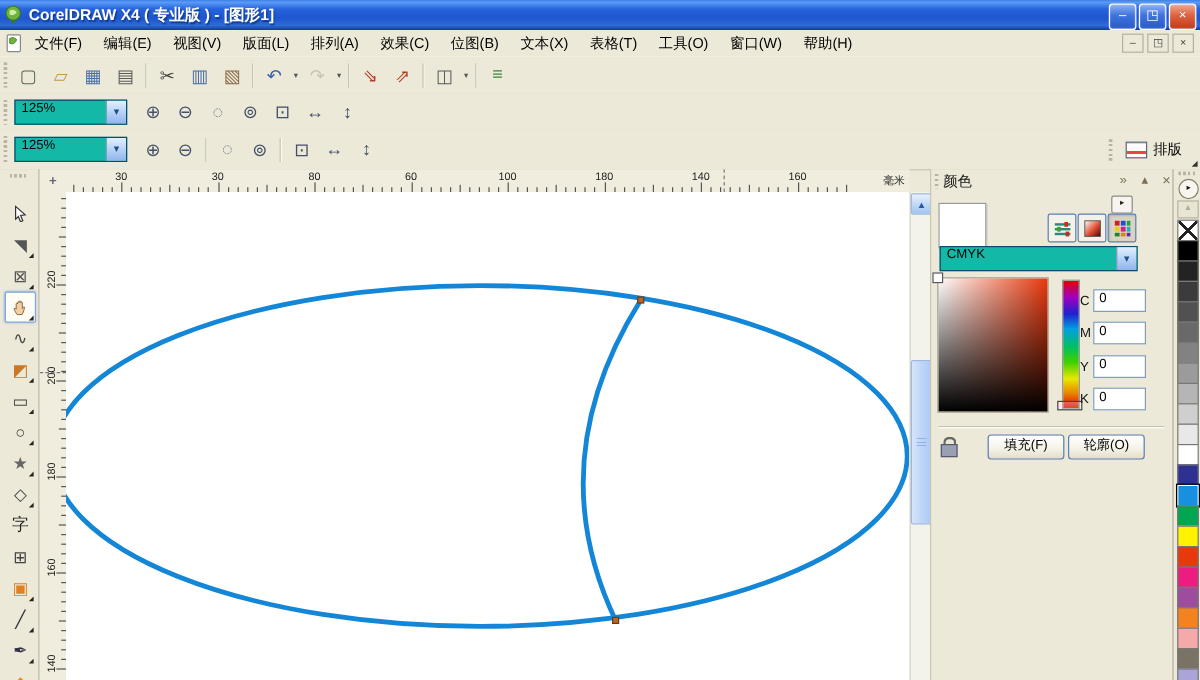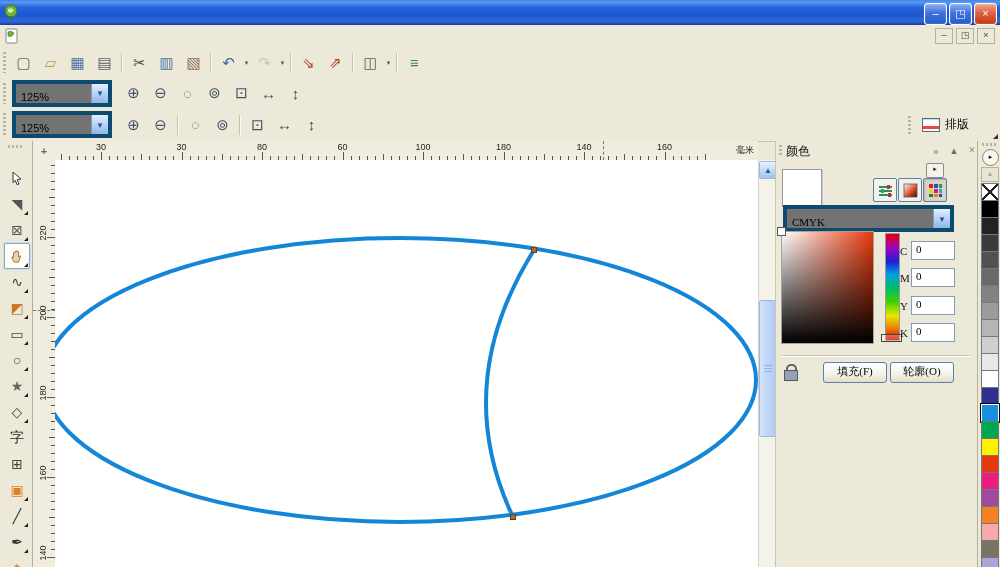--- a/index.html
+++ b/index.html
@@ -21,21 +21,21 @@
   .mdibtn{width:16px;height:14px;border:1px solid #b5b1a0;background:#ECE9D8;color:#444;font-size:9px;line-height:12px;text-align:center;}
   
   .tbar{position:absolute;left:0;width:1000px;background:#ECE9D8;display:flex;align-items:center;border-bottom:1px solid #ddd9c8;}
   .grip{width:3px;height:70%;margin:0 4px 0 3px;background-image:repeating-linear-gradient(180deg,#b9b4a2 0 2px,transparent 2px 4px);}
   .hgrip{height:3px;width:15px;background-image:repeating-linear-gradient(90deg,#b9b4a2 0 2px,transparent 2px 4px);}
   .tbtn{width:25px;height:24px;display:flex;align-items:center;justify-content:center;font-size:15px;border:1px solid transparent;border-radius:2px;}
   .tbtn .g{pointer-events:none;}
   .tbtn.dim{opacity:.45;}
   .dd{font-size:7px;color:#555;width:9px;text-align:center;}
   .tsep{width:1px;height:20px;background:#c6c2ae;border-right:1px solid #fbfaf4;margin:0 3px;}
-  .combo{height:19px;background:#737373;border:4px solid #0c4a6e;display:flex;align-items:flex-end;margin-left:2px;}
+  .combo{height:19px;background:#14b8a6;border:1px solid #0c4a6e;display:flex;align-items:flex-start;margin-left:2px;}
   .combo .val{flex:1;padding-left:5px;font-size:11px;}
   .combo .arrow{width:16px;height:100%;display:flex;align-items:center;justify-content:center;font-size:9px;color:#1c4f8a;
      background:linear-gradient(180deg,#E3EFFD,#AFCCF4 60%,#8FB6EC);border-left:1px solid #7F9DB9;}
   .zcombo{width:92px;}
   .layout-btn{display:flex;align-items:center;gap:5px;padding:2px 6px;border:1px solid transparent;border-radius:2px;font-size:12px;}
   .layout-ic{width:16px;height:12px;border:1px solid #5a6a7a;background:linear-gradient(180deg,#fdfdfd 0 55%,#e44 55% 80%,#fdfdfd 80%);box-shadow:inset 0 1px 0 #cdd;}
   .corner-tri{position:absolute;right:2px;bottom:2px;width:0;height:0;border-left:5px solid transparent;border-bottom:5px solid #333;}
   
   #toolbox{position:absolute;left:0;top:141px;width:32px;height:426px;background:#ECE9D8;border-right:1px solid #b3af9d;}
   #toolbox .hgrip{position:absolute;left:8px;top:4px;}
@@ -57,21 +57,21 @@
   #canvas{position:absolute;left:55px;top:160px;width:703px;height:407px;background:#fff;overflow:hidden;}
   
   #vscroll{position:absolute;left:758px;top:160px;width:16px;height:407px;background:#F4F3EA;border-left:1px solid #d8d4c4;}
   .sbtn{position:absolute;left:0;width:16px;height:16px;border:1px solid #9EB6E0;border-radius:2px;color:#2a5a9a;font-size:8px;
      display:flex;align-items:center;justify-content:center;background:linear-gradient(180deg,#EAF2FD,#BBD5F6 60%,#A3C3F0);}
   #vthumb{position:absolute;left:0;top:140px;width:16px;height:135px;border:1px solid #9EB6E0;border-radius:2px;
      background:linear-gradient(90deg,#D7E5FB,#BED5F7 50%,#AECAF4);}
   #vthumb:after{content:"";position:absolute;left:4px;right:4px;top:50%;height:7px;margin-top:-4px;
      background-image:repeating-linear-gradient(180deg,#8FB2E4 0 1px,transparent 1px 3px);}
   
-  #docker{position:absolute;left:775px;top:141px;width:202px;height:426px;background:#ECE9D8;border-left:1px solid #c9c5b2;font-family:Liberation Serif, serif;}
+  #docker{position:absolute;left:775px;top:141px;width:202px;height:426px;background:#ECE9D8;border-left:1px solid #c9c5b2;}
   .d-title{position:absolute;left:0;top:0;width:202px;height:20px;display:flex;align-items:center;}
   .d-title .grip{height:12px;}
   .d-title .lbl{font-size:12px;color:#111;}
   .d-ic{position:absolute;top:2px;width:16px;height:15px;text-align:center;font-size:11px;color:#7a6f56;line-height:15px;}
   .cur-swatch{position:absolute;left:6px;top:28px;width:38px;height:36px;background:#fff;border:1px solid #999;box-shadow:1px 1px 0 #ccc;}
   .fly-btn{position:absolute;left:150px;top:22px;width:16px;height:13px;border:1px solid #8a8a8a;border-radius:2px;background:#f6f4ec;
       font-size:7px;text-align:center;line-height:11px;color:#222;}
   .vbtn{position:absolute;top:37px;width:22px;height:22px;border:1px solid #5a7fb5;border-radius:2px;background:#f4f2e8;
       display:flex;align-items:center;justify-content:center;}
   .vbtn.selected{background:#d9d4c4;box-shadow:inset 1px 1px 2px #b8b4a4;}
@@ -109,32 +109,47 @@
 
 <div id="app">
 
   <div class="titlebar">
     <svg class="appicon" viewBox="0 0 17 17">
       <circle cx="8" cy="7" r="6" fill="#6FB33A"></circle>
       <circle cx="8" cy="7" r="6" fill="none" stroke="#3A7A1A" stroke-width="1"></circle>
       <path d="M5 5 q3 -2 6 1 q-2 4 -6 2 z" fill="#CFEFA8"></path>
       <path d="M8 13 l-2 3 h4 z" fill="#3A7A1A"></path>
     </svg>
+    <span class="title-text">CorelDRAW X4 ( 专业版 ) - [图形1]</span>
     <div class="winbtns">
       <div class="winbtn">–</div>
       <div class="winbtn">◳</div>
       <div class="winbtn close">×</div>
     </div>
   </div>
 
   <div class="menubar">
     <svg class="appicon" viewBox="0 0 17 17">
       <rect x="3" y="1" width="11" height="14" rx="1" fill="#fff" stroke="#888"></rect>
       <path d="M5 4 q3 -2 6 1 q-2 5 -6 3 z" fill="#6FB33A" stroke="#3A7A1A" stroke-width=".6"></path>
     </svg>
+    <div id="menu-items" style="display:flex;">
+        <div class="menu-item">文件(F)</div>
+        <div class="menu-item">编辑(E)</div>
+        <div class="menu-item">视图(V)</div>
+        <div class="menu-item">版面(L)</div>
+        <div class="menu-item">排列(A)</div>
+        <div class="menu-item">效果(C)</div>
+        <div class="menu-item">位图(B)</div>
+        <div class="menu-item">文本(X)</div>
+        <div class="menu-item">表格(T)</div>
+        <div class="menu-item">工具(O)</div>
+        <div class="menu-item">窗口(W)</div>
+        <div class="menu-item">帮助(H)</div>
+      </div>
     <div class="mdibtns">
       <div class="mdibtn">–</div>
       <div class="mdibtn">◳</div>
       <div class="mdibtn">×</div>
     </div>
   </div>
 
   <div class="tbar" style="top:47px;height:31px;">
     <div class="grip"></div>
     <div id="std-icons" style="display:flex;align-items:center;">
@@ -243,21 +258,21 @@
         <div class="tbtn">
           <span class="g" style="color: rgb(68, 80, 106);">⊡</span>
         </div>
         <div class="tbtn">
           <span class="g" style="color: rgb(68, 80, 106);">↔</span>
         </div>
         <div class="tbtn">
           <span class="g" style="color: rgb(68, 80, 106);">↕</span>
         </div>
       </div>
-    <div style="position:absolute;right:24px;display:flex;align-items:center;">
+    <div style="position:absolute;right:8px;display:flex;align-items:center;">
       <div class="grip" style="height:18px;"></div>
       <div class="layout-btn">
         <span class="layout-ic"></span>
         <span>排版</span>
       </div>
     </div>
     <div class="corner-tri"></div>
   </div>
 
   <div id="toolbox">

